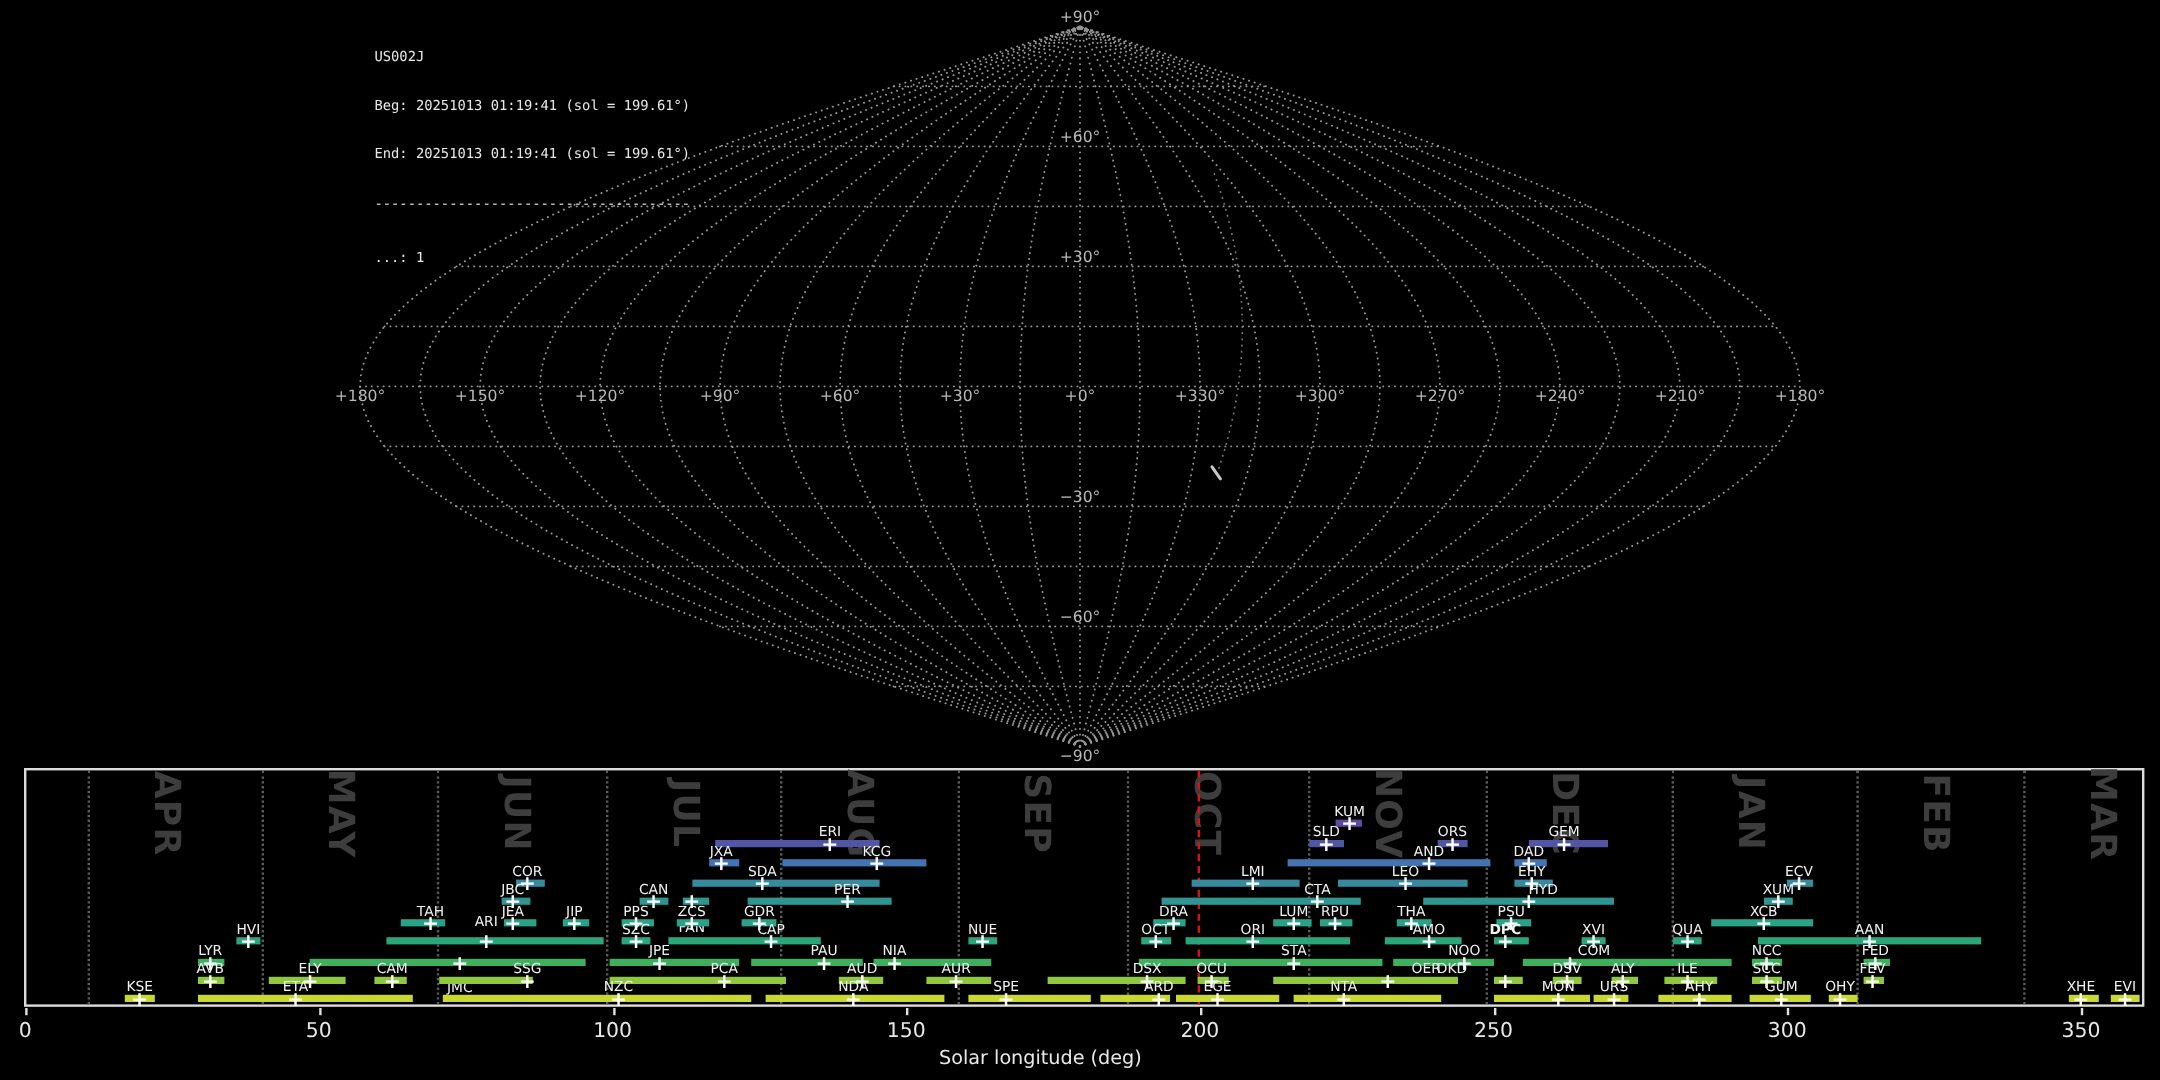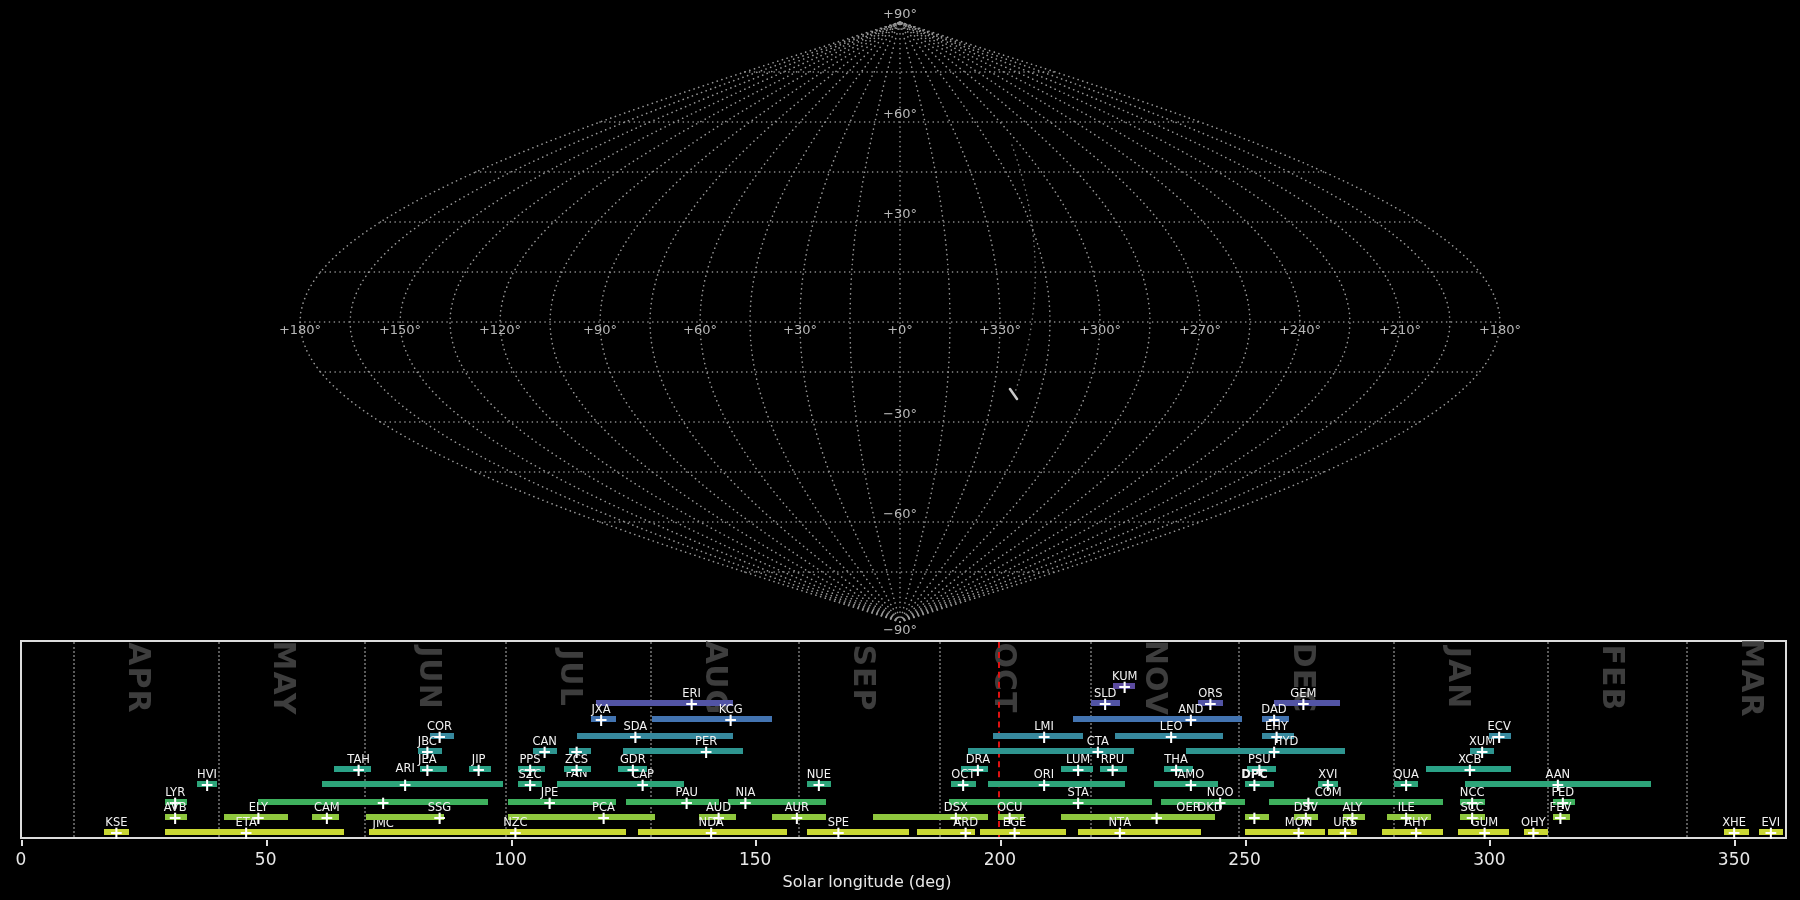--- a/index.html
+++ b/index.html
@@ -82,20 +82,27 @@
         <text x="900" y="118">+60°</text>
         <text x="900" y="218">+30°</text>
         <text x="900" y="418">−30°</text>
         <text x="900" y="518">−60°</text>
         <text x="900" y="634">−90°</text>
       </g>
       <path d="M1012,145 Q1058,272 1013,398" fill="none" stroke="#787878" stroke-width="1.5" stroke-dasharray="0.2 5" stroke-linecap="round"></path>
       <path d="M1010,389 L1017,399" fill="none" stroke="#c8c8c8" stroke-width="2.5" stroke-linecap="round"></path>
     </svg>
 
+  <div class="hdr">
+    <div>US002J</div>
+    <div>Beg: 20251013 01:19:41 (sol = 199.61°)</div>
+    <div>End: 20251013 01:19:41 (sol = 199.61°)</div>
+    <div>--------------------------------------</div>
+    <div class="gap">...: 1</div>
+  </div>
 
   <div id="chart">
       <div class="box" style="left: 20px; top: 640px; width: 1763px; height: 195px;"></div>
       <div class="mline" style="left: 72.9px; top: 642px; height: 195px;"></div>
       <div class="mlabel" style="left: 139px; top: 678px;">APR</div>
       <div class="mline" style="left: 218.3px; top: 642px; height: 195px;"></div>
       <div class="mlabel" style="left: 284.3px; top: 678px;">MAY</div>
       <div class="mline" style="left: 363.6px; top: 642px; height: 195px;"></div>
       <div class="mlabel" style="left: 429.7px; top: 678px;">JUN</div>
       <div class="mline" style="left: 505.1px; top: 642px; height: 195px;"></div>

